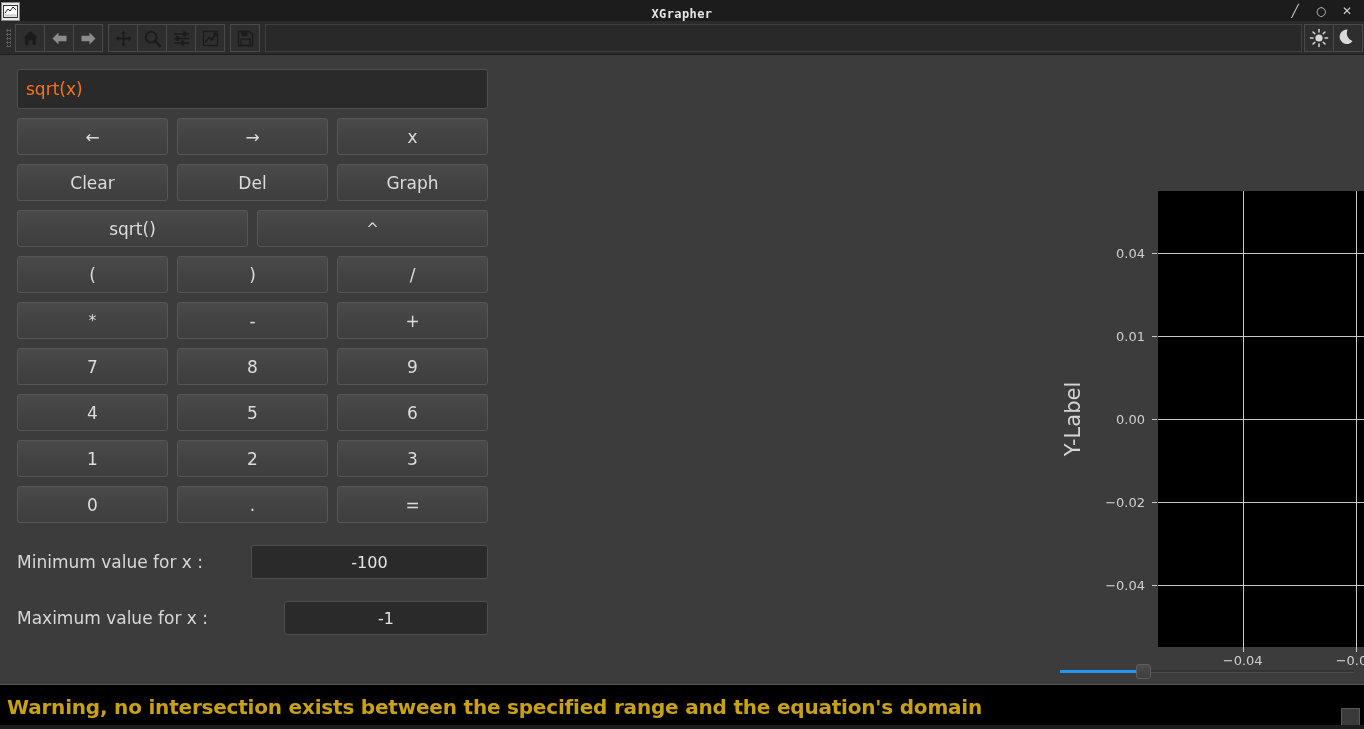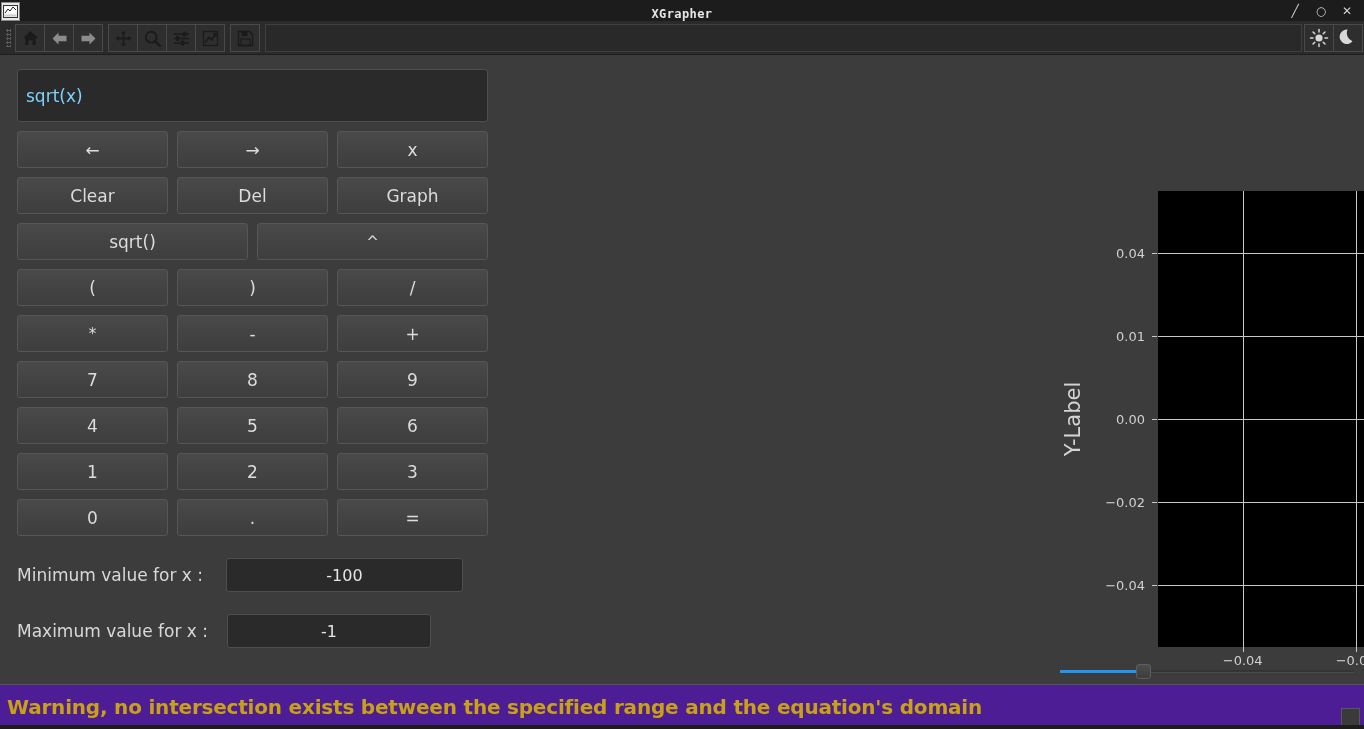--- a/index.html
+++ b/index.html
@@ -98,25 +98,25 @@
   }
 
   
   .left-panel {
     width: 504px; flex: 0 0 504px;
     padding: 14px 16px 0 17px;
     display: flex; flex-direction: column;
     position: relative;
   }
   .eq-input {
-    height: 53px;
+    height: 40px;
     background: #2a2a2a;
     border: 1px solid #4e4e4e;
     border-radius: 3px;
-    color: #7dd3fc;
+    color: #f97316;
     font-size: 17px;
     padding: 0 8px;
     display: flex; align-items: center;
     margin-bottom: 9px;
     cursor: text;
   }
   .keypad { display: flex; flex-direction: column; gap: 9px; }
   .kp-row { display: flex; gap: 9px; }
   .kp-btn {
     flex: 1 1 0;
@@ -128,20 +128,21 @@
     color: #dcdcdc;
     font-size: 17px;
     cursor: pointer;
     user-select: none;
   }
   .kp-btn.small { font-size: 15px; }
 
   .range-row {
     display: flex; align-items: center;
     margin-top: 22px;
+    justify-content: space-between;
   }
   .range-row.second { margin-top: 22px; }
   .range-label {
     color: #d8d8d8;
     font-size: 17px;
     white-space: nowrap;
   }
   .range-input {
     height: 34px;
     background: #2a2a2a;
@@ -282,21 +283,21 @@
     width: 15px; height: 15px;
     background: linear-gradient(to bottom, #4d4d4d, #3d3d3d);
     border: 1px solid #5e5e5e;
     border-radius: 3px;
     cursor: pointer;
   }
 
   
   .statusbar {
     flex: 0 0 45px; height: 45px;
-    background: #4c1d95;
+    background: #000000;
     border-top: 1px solid #565656;
     display: flex; align-items: center;
     padding-left: 7px;
     position: relative;
   }
   .warning-text {
     color: #c8a116;
     font-family: "DejaVu Sans", sans-serif;
     font-size: 20px;
     font-weight: bold;

